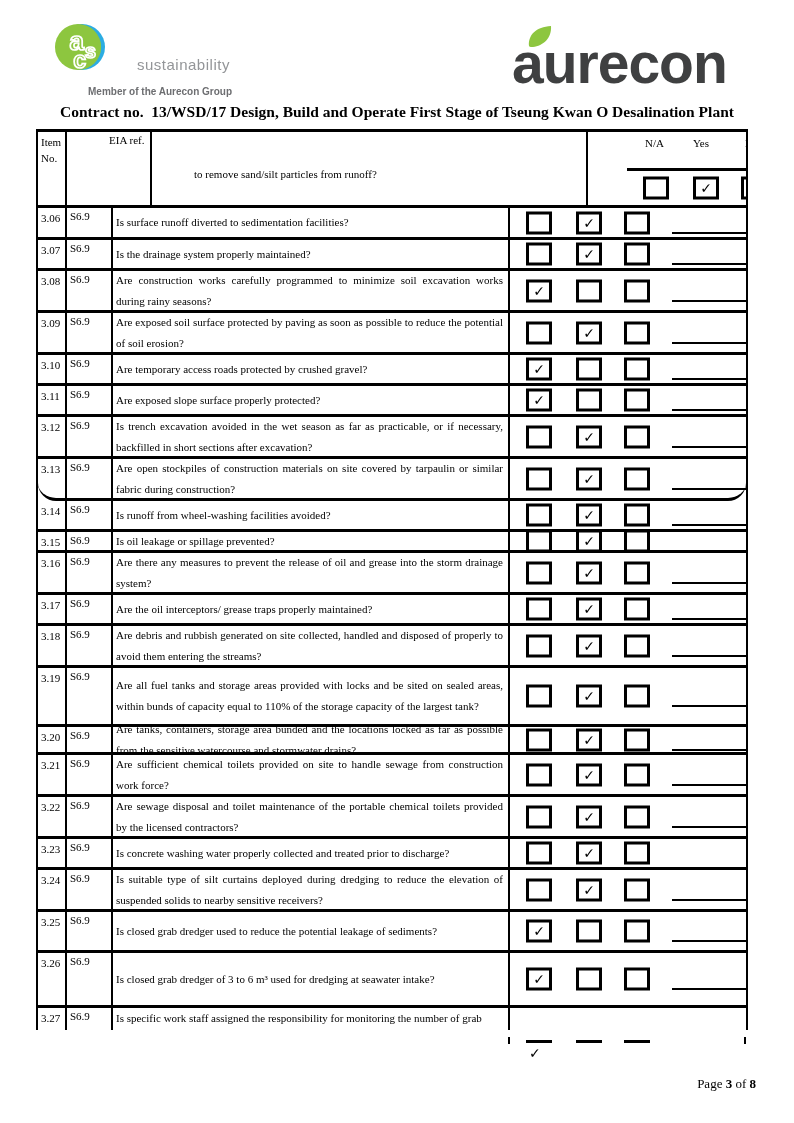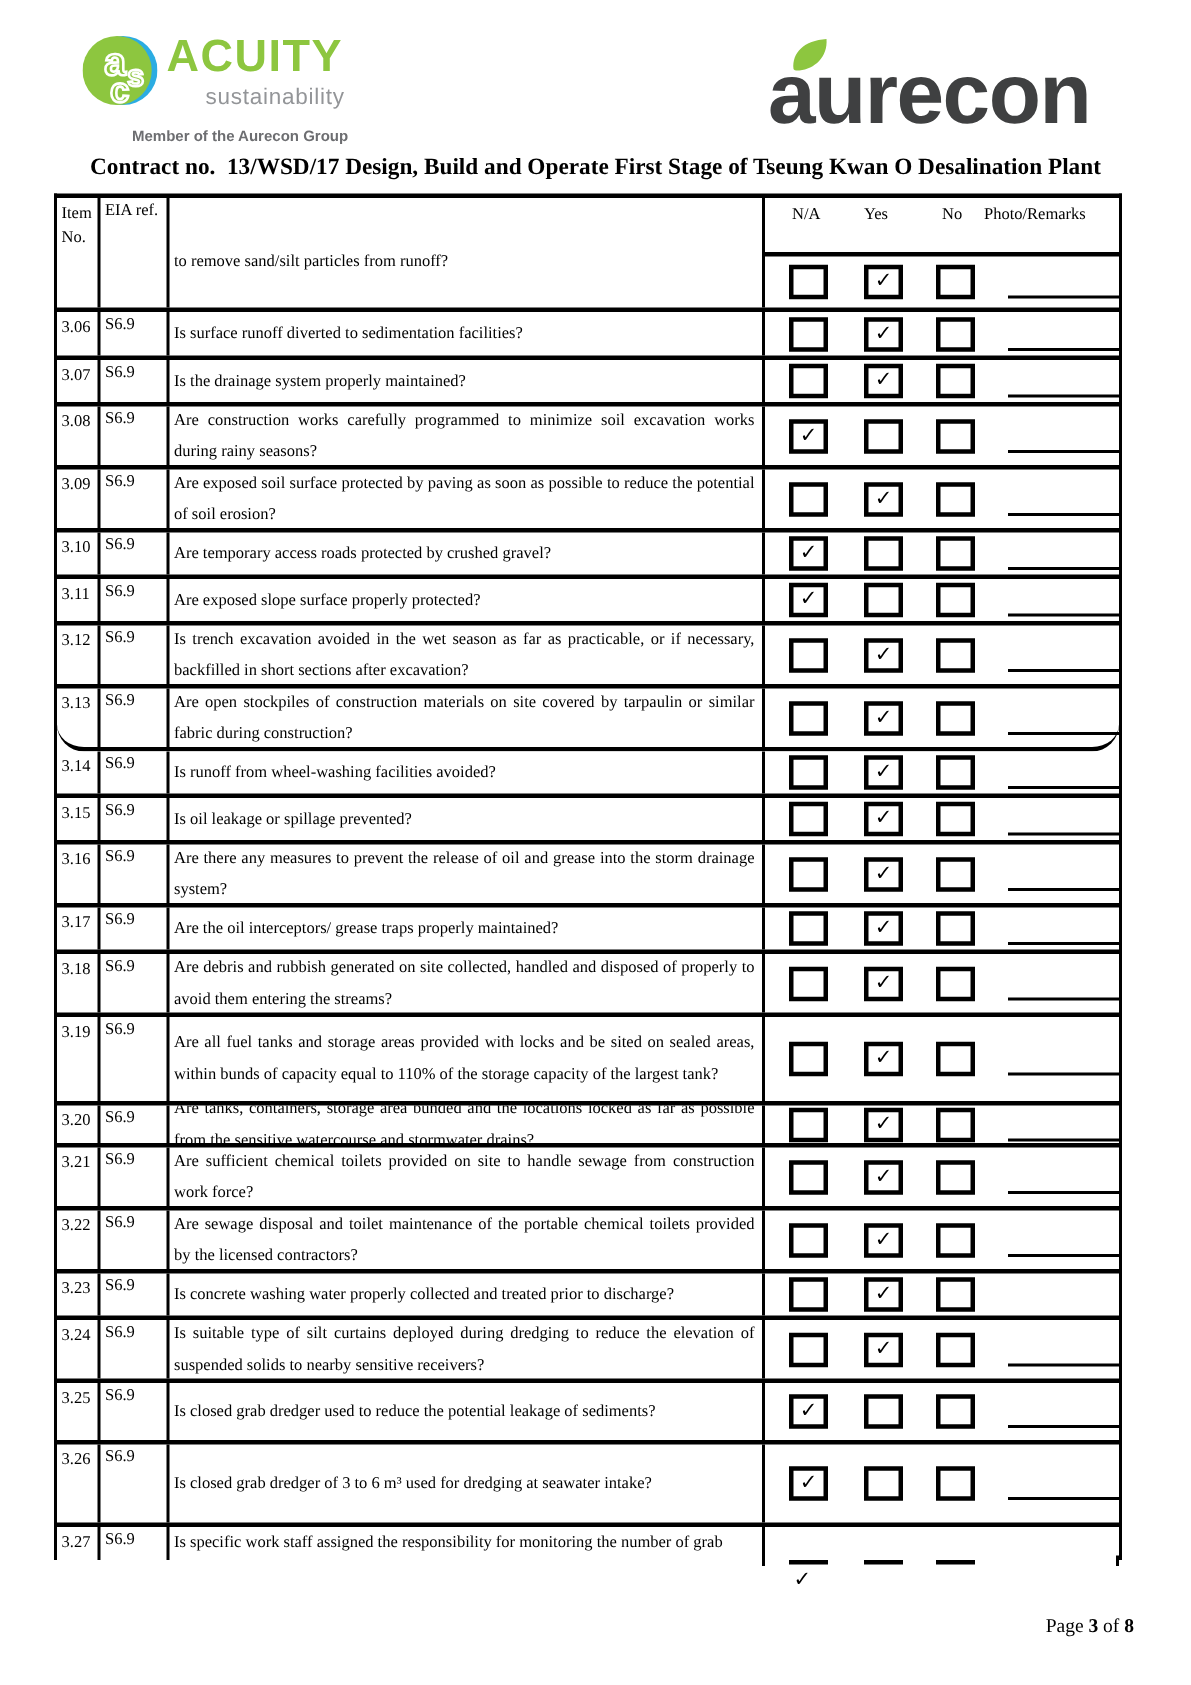--- a/index.html
+++ b/index.html
@@ -22,21 +22,21 @@
 
   
   .doc-title{position:absolute;left:0;top:103px;width:100%;text-align:center;
              font-size:15.5px;font-weight:bold;white-space:pre;}
 
   
   .checklist{position:absolute;left:36px;top:129px;width:712px;box-sizing:border-box;
              border-left:2px solid #000;border-right:2px solid #000;border-top:3px solid #000;}
   .t-head,.t-row{display:grid;grid-template-columns:29px 46px 397px 1fr;
                  border-bottom:3px solid #000;box-sizing:border-box;position:relative;}
-  .t-head{height:76px;}
+  .t-head{height:76px;gap:39px;}
   .t-row.clipped{border-bottom:none;}
   .cell{border-right:2px solid #000;box-sizing:border-box;overflow:hidden;}
   .cell.item{font-size:11px;line-height:16px;padding:2px 1px 0 3px;}
   .cell.eia{font-size:11px;padding:2px 0 0 3px;}
   .cell.q{font-size:11px;line-height:21px;padding:0 5px 0 3px;display:flex;align-items:center;}
   .cell.q .qt{width:100%;text-align:justify;}
   .cell.boxes{border-right:none;position:relative;}
   .q-head{align-items:flex-end !important;}
   .q-head .qt{text-align:left;padding-bottom:20px;}
 
@@ -73,21 +73,20 @@
   <div class="acuity">
     <svg class="acuity-mark" width="50" height="50" viewBox="0 0 52 52">
       <circle cx="28" cy="26" r="24" fill="#2bace2"></circle>
       <circle cx="24" cy="26" r="24" fill="#8dc63f"></circle>
       <g fill="none" stroke="#ffffff" stroke-width="1.8" font-family="Liberation Sans, sans-serif" font-weight="bold">
         <text x="15" y="29" font-size="27">a</text>
         <text x="31" y="37" font-size="21">s</text>
         <text x="19" y="48" font-size="24">c</text>
       </g>
     </svg>
-    <div class="acuity-name">ACUITY</div>
     <div class="acuity-sub">sustainability</div>
     <div class="acuity-tagline">Member of the Aurecon Group</div>
   </div>
 
   <div class="aurecon">
     <svg class="aurecon-leaf" width="28" height="22" viewBox="0 0 28 22">
       <path d="M2 20 C1 9, 9 1, 24 0 C25 12, 16 20, 6 21 C4 21.2, 2.5 21, 2 20 Z" fill="#8dc63f"></path>
     </svg>
     <div class="aurecon-word">aurecon</div>
   </div>
@@ -238,21 +237,21 @@
         <span class="qt q-text">Is runoff from wheel-washing facilities avoided?</span>
       </div>
       <div class="cell boxes">
         <span class="cb cb-na"></span>
         <span class="cb cb-yes">✓</span>
         <span class="cb cb-no"></span>
         <span class="photo-line"></span>
       </div>
     </div>
 
-    <div class="t-row" style="height: 31px;">
+    <div class="t-row" style="height: 21px;">
       <div class="cell item item-no">3.15</div>
       <div class="cell eia eia-ref">S6.9</div>
       <div class="cell q">
         <span class="qt q-text">Is oil leakage or spillage prevented?</span>
       </div>
       <div class="cell boxes">
         <span class="cb cb-na"></span>
         <span class="cb cb-yes">✓</span>
         <span class="cb cb-no"></span>
         <span class="photo-line"></span>

